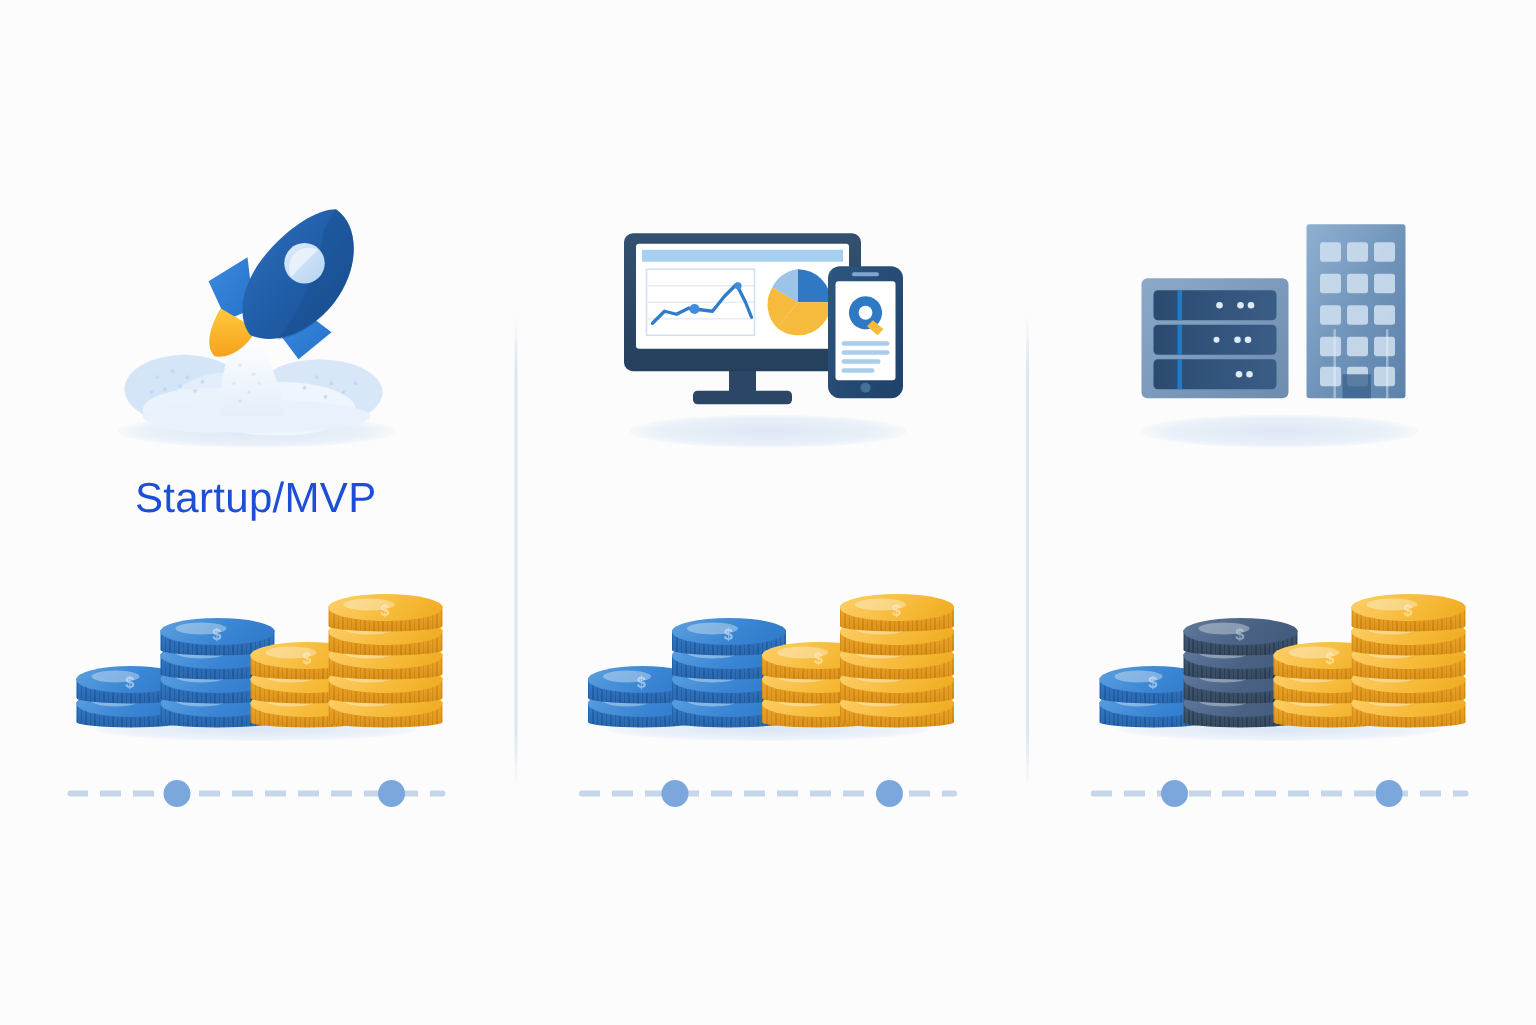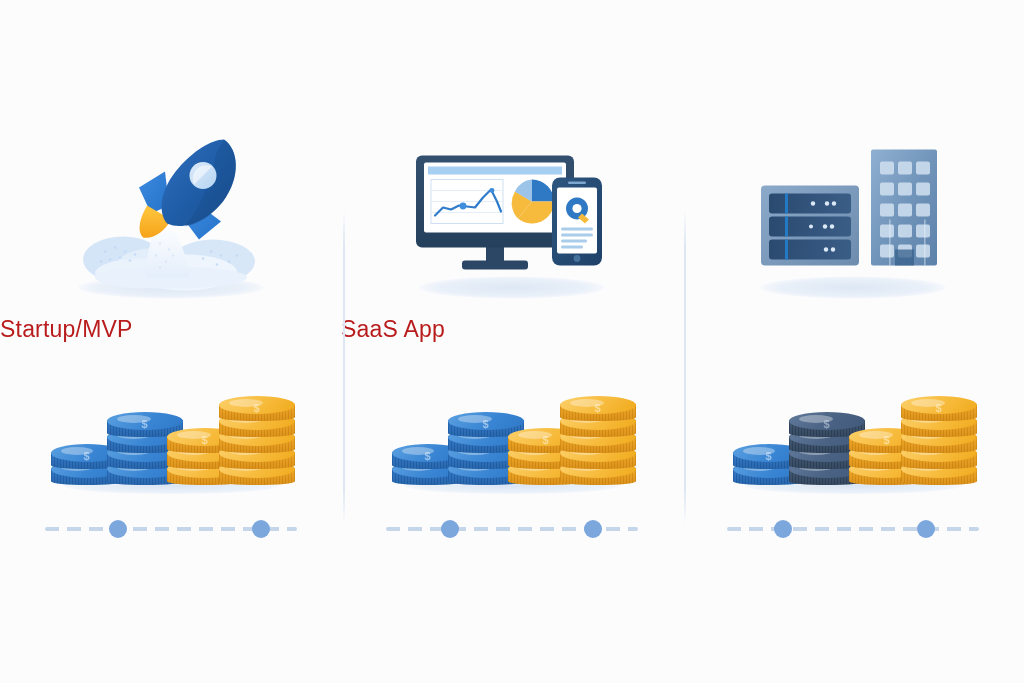--- a/index.html
+++ b/index.html
@@ -59,25 +59,25 @@
     width:185px; height:22px;
     border-radius:50%;
     background:radial-gradient(ellipse at center, #dde7f4 0%, #e9f0f9 55%, rgba(233,240,249,0) 78%);
   }
 
   
   .label{
     position:absolute;
     left:0; top:196px;
     width:341px;
-    text-align:left;
-    font-size:23px;
+    text-align:center;
+    font-size:28px;
     font-weight:400;
     letter-spacing:0.2px;
-    color:#b91c1c;
+    color:#1d4ed8;
     font-family:"Liberation Sans", sans-serif;
   }
 
   
   .coins{
     position:absolute;
     left:0; top:255px;
     width:341px; height:125px;
   }
   .coins-inner{
@@ -439,21 +439,20 @@
                 <rect x="159" y="106" width="32" height="3" rx="1.5"></rect>
                 <rect x="159" y="112" width="26" height="3" rx="1.5"></rect>
                 <rect x="159" y="118" width="22" height="3" rx="1.5"></rect>
               </g>
             </g>
           </svg>
         </div>
       </div>
     </div>
 
-    <div class="label">SaaS App</div>
 
     <div class="coins">
       <div class="coins-inner">
         <div class="coin-shadow"></div>
 
         <div class="stack" style="left:0px; width:72px; height:42px;">
           <div class="coin c-blue" style="bottom:0px;">
               <div class="rim"></div>
               <div class="face"></div>
               <div class="gloss"></div>

